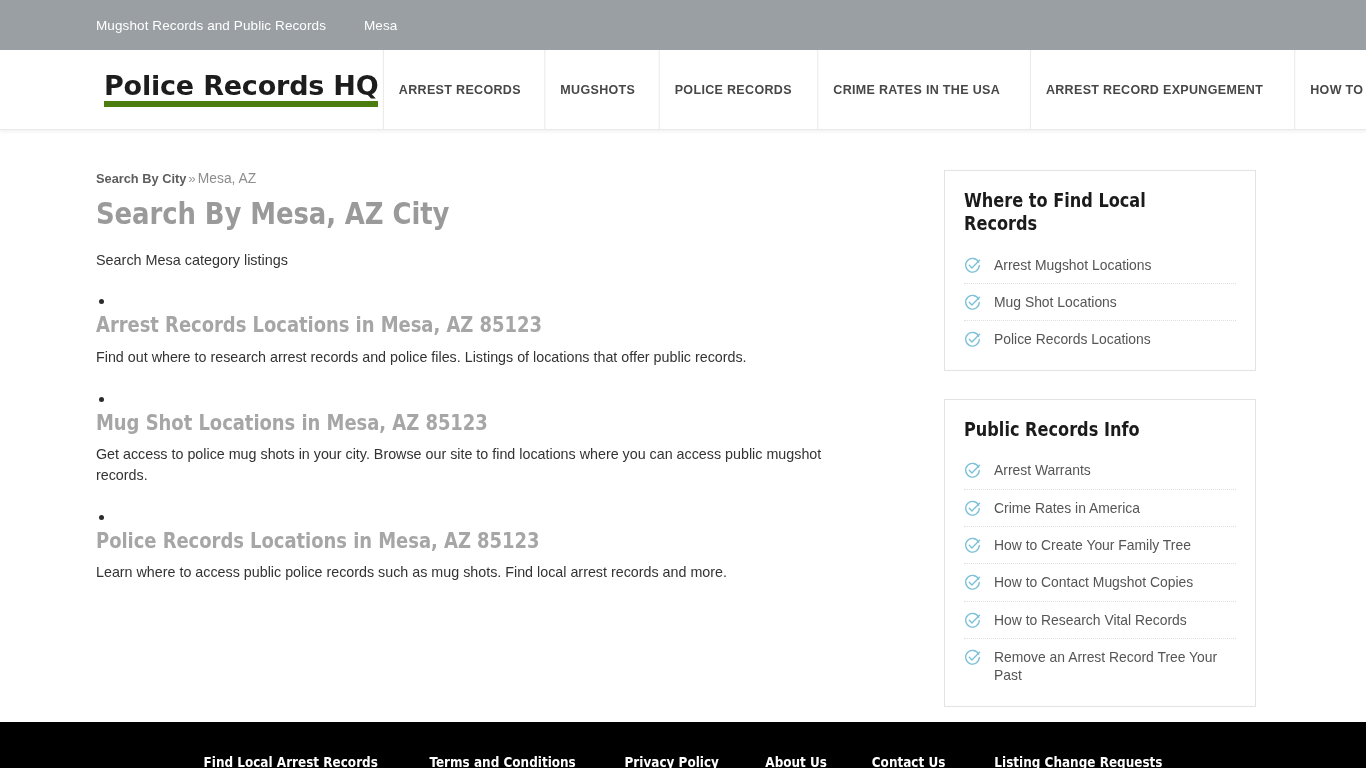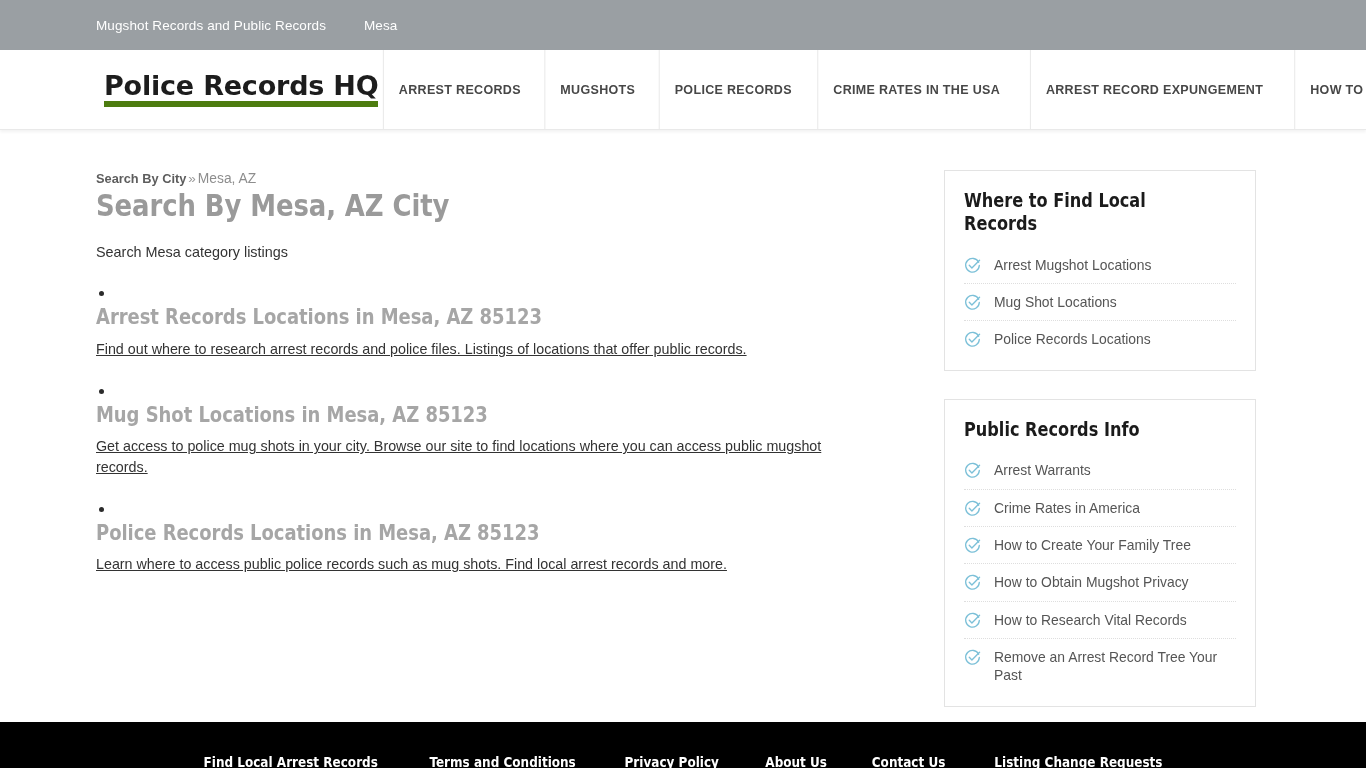--- a/index.html
+++ b/index.html
@@ -87,20 +87,21 @@
     padding: 0 96px;
     padding-top: 40px;
     align-items: flex-start;
   }
   .main-col { width: 800px; padding-right: 40px; }
   .side-col { width: 312px; margin-left: 48px; }
 
   .breadcrumb {
     font-size: 13.5px;
     color: #8d8d8d;
+    margin-bottom: 8px;
     line-height: 1.3;
   }
   .breadcrumb a {
     color: #5d5d5d;
     font-weight: bold;
     text-decoration: none;
     font-size: 12.8px;
   }
   .breadcrumb .sep { color: #9a9a9a; margin: 0 2px; }
   .breadcrumb .cur { color: #8d8d8d; font-size: 13.8px; }
@@ -143,21 +144,20 @@
     display: block;
     transform: scaleX(.93);
     transform-origin: left center;
     letter-spacing: -0.05px;
   }
   .section-desc {
     font-size: 14.3px;
     color: #333333;
     margin: 0;
     line-height: 1.45;
-    text-decoration: underline;
   }
 
   
   .widget {
     border: 1px solid #e3e3e3;
     background: #ffffff;
     padding: 18px 19px 12px 19px;
     margin-bottom: 28px;
   }
   .widget-title {
@@ -321,21 +321,21 @@
               <path d="M17.2 6.2 A8 8 0 1 0 18 10" fill="none" stroke="#7cc0d8" stroke-width="1.6" stroke-linecap="round"></path>
               <path d="M6.2 9.8 L9.3 12.9 L18.3 3.9" fill="none" stroke="#7cc0d8" stroke-width="1.6" stroke-linecap="round" stroke-linejoin="round"></path>
             </svg>
             <a href="#">How to Create Your Family Tree</a>
           </li>
           <li>
             <svg class="check-icon" viewBox="0 0 20 20">
               <path d="M17.2 6.2 A8 8 0 1 0 18 10" fill="none" stroke="#7cc0d8" stroke-width="1.6" stroke-linecap="round"></path>
               <path d="M6.2 9.8 L9.3 12.9 L18.3 3.9" fill="none" stroke="#7cc0d8" stroke-width="1.6" stroke-linecap="round" stroke-linejoin="round"></path>
             </svg>
-            <a href="#">How to Obtain Mugshot Privacy</a>
+            <a href="#">How to Contact Mugshot Copies</a>
           </li>
           <li>
             <svg class="check-icon" viewBox="0 0 20 20">
               <path d="M17.2 6.2 A8 8 0 1 0 18 10" fill="none" stroke="#7cc0d8" stroke-width="1.6" stroke-linecap="round"></path>
               <path d="M6.2 9.8 L9.3 12.9 L18.3 3.9" fill="none" stroke="#7cc0d8" stroke-width="1.6" stroke-linecap="round" stroke-linejoin="round"></path>
             </svg>
             <a href="#">How to Research Vital Records</a>
           </li>
           <li>
             <svg class="check-icon" viewBox="0 0 20 20">

